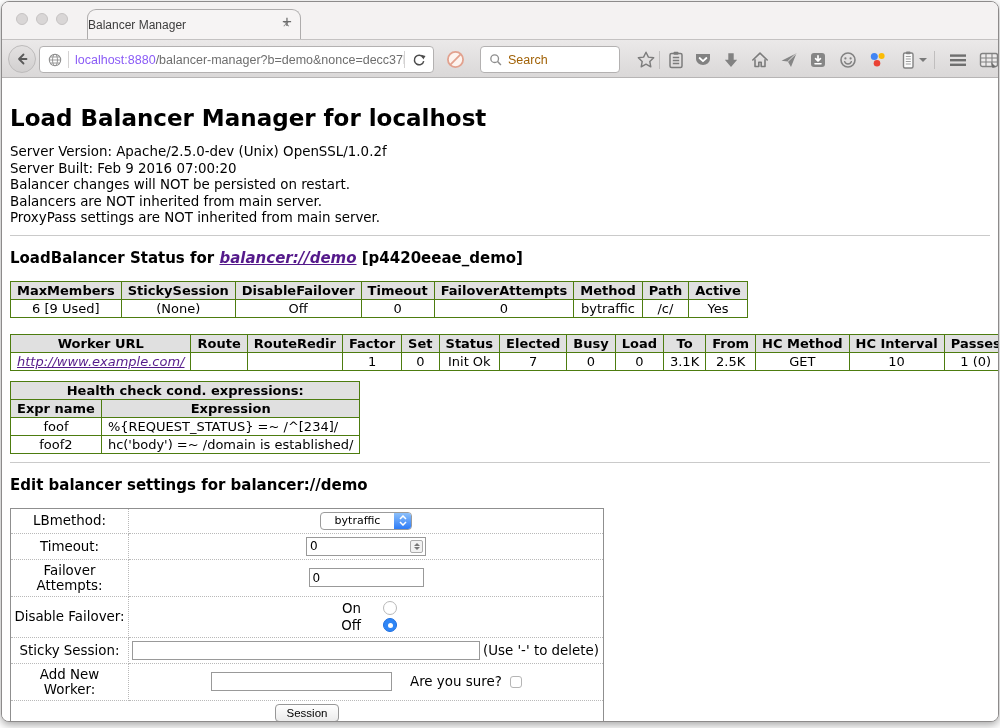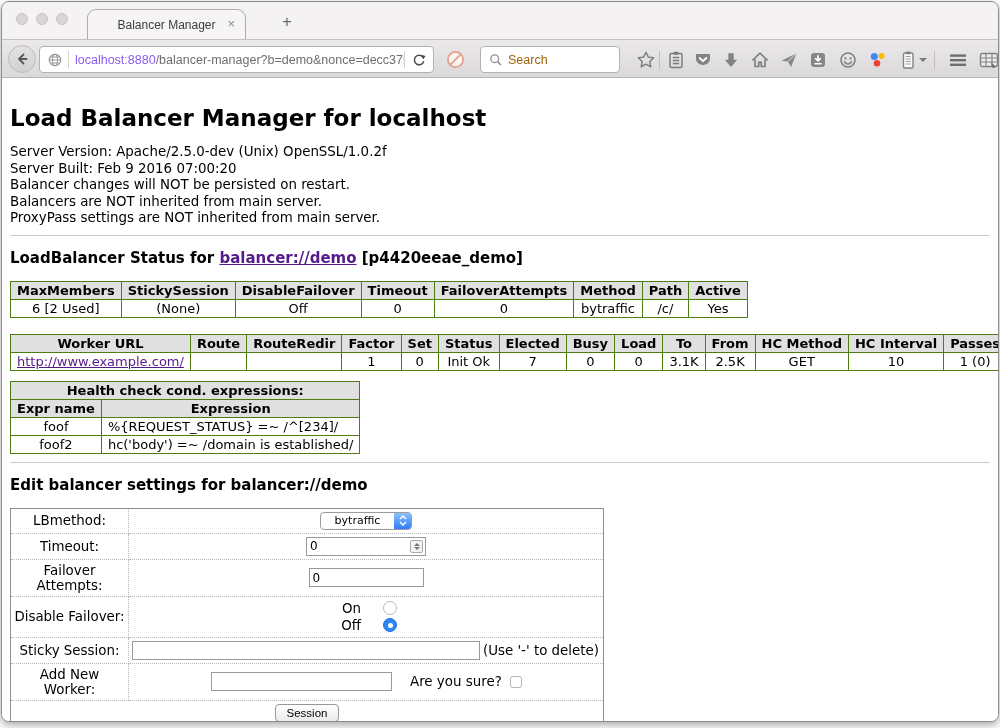--- a/index.html
+++ b/index.html
@@ -8,23 +8,23 @@
     position:absolute; left:1px; top:1px; width:998px; height:721px;
     border:1px solid #8d8b8b; border-radius:8px; overflow:hidden;
     box-shadow:0 3px 8px rgba(0,0,0,.35);
     background:#fff;
   }
   
   .tabbar{ position:relative; height:37px; background:#f4f2f2; }
   .traffic{ position:absolute; left:14px; top:11px; display:flex; gap:8px; }
   .light{ width:12px; height:12px; border-radius:50%; background:#d9d6d6; border:1px solid #c6c3c3; }
   .tab{
-    position:absolute; left:85px; top:7px; width:159px; height:30px;
+    position:absolute; left:85px; top:7px; width:214px; height:30px;
     background:#f6f4f4; border:1px solid #aeacac; border-bottom:none;
-    border-radius:9px 9px 0 0; display:flex; align-items:center; justify-content:center;
+    border-radius:9px 9px 0 0; display:flex; align-items:center; 
   }
   .tab-title{ font-size:12px; color:#3d3d3d; }
   .tab-close{ position:absolute; right:10px; top:7px; font-size:13px; color:#8a8a8a; line-height:13px; cursor:default; }
   .newtab{ position:absolute; left:280px; top:10px; font-size:17px; color:#6c6c6c; }
   
   .navbar{
     position:relative; height:39px;
     background:linear-gradient(#ebe9e9,#dad8d8);
     border-top:1px solid #c4c2c2; border-bottom:1px solid #b7b5b5;
   }
@@ -55,21 +55,21 @@
   .tico{ position:absolute; top:10px; width:20px; height:20px; }
   .sep{ position:absolute; top:11px; width:1px; height:18px; background:#c0bebe; }
   .caret-down{ position:absolute; top:18px; width:0; height:0;
     border-left:4px solid transparent; border-right:4px solid transparent; border-top:4px solid #7a7a7a; }
   
   .content{ height:645px; background:#fff; padding:0 8px; overflow:hidden; font-family:"DejaVu Sans",sans-serif; color:#000; }
   h1{ font-size:23px; font-weight:bold; margin:27px 0 13px 0; letter-spacing:0; }
   .info div{ font-size:13.4px; line-height:16.6px; }
   hr.rule{ border:none; border-top:1px solid #cacaca; margin:8px 0 0 0; }
   h3{ font-size:15px; font-weight:bold; margin:13px 0 14px 0; }
-  a.plink{ color:#551a8b; text-decoration:underline; }
+  a.plink{ color:#551a8b; text-decoration:underline;font-style:italic; }
   table.dt{ border-collapse:collapse; border:1px solid #8f8f8f; margin-bottom:16px; }
   table.dt th, table.dt td{
     border:1px solid #4d7c0f; font-size:13px; padding:1px 6px; text-align:center; white-space:nowrap;
   }
   table.dt th{ background:#e0e0e0; font-weight:bold; }
   table.workers{ width:984px; margin-bottom:10px; }
   table.health{ margin-bottom:4px; }
   table.health td.expr{ text-align:left; }
   
   table.form{ border-collapse:collapse; border:1px solid #8f8f8f; width:594px; margin-top:0; }
@@ -233,21 +233,21 @@
         <th>MaxMembers</th>
         <th>StickySession</th>
         <th>DisableFailover</th>
         <th>Timeout</th>
         <th>FailoverAttempts</th>
         <th>Method</th>
         <th>Path</th>
         <th>Active</th>
       </tr>
       <tr>
-        <td>6 [2 Used]</td>
+        <td>6 [9 Used]</td>
         <td>(None)</td>
         <td>Off</td>
         <td>0</td>
         <td>0</td>
         <td>bytraffic</td>
         <td>/c/</td>
         <td>Yes</td>
       </tr>
     </tbody>
       </table>

